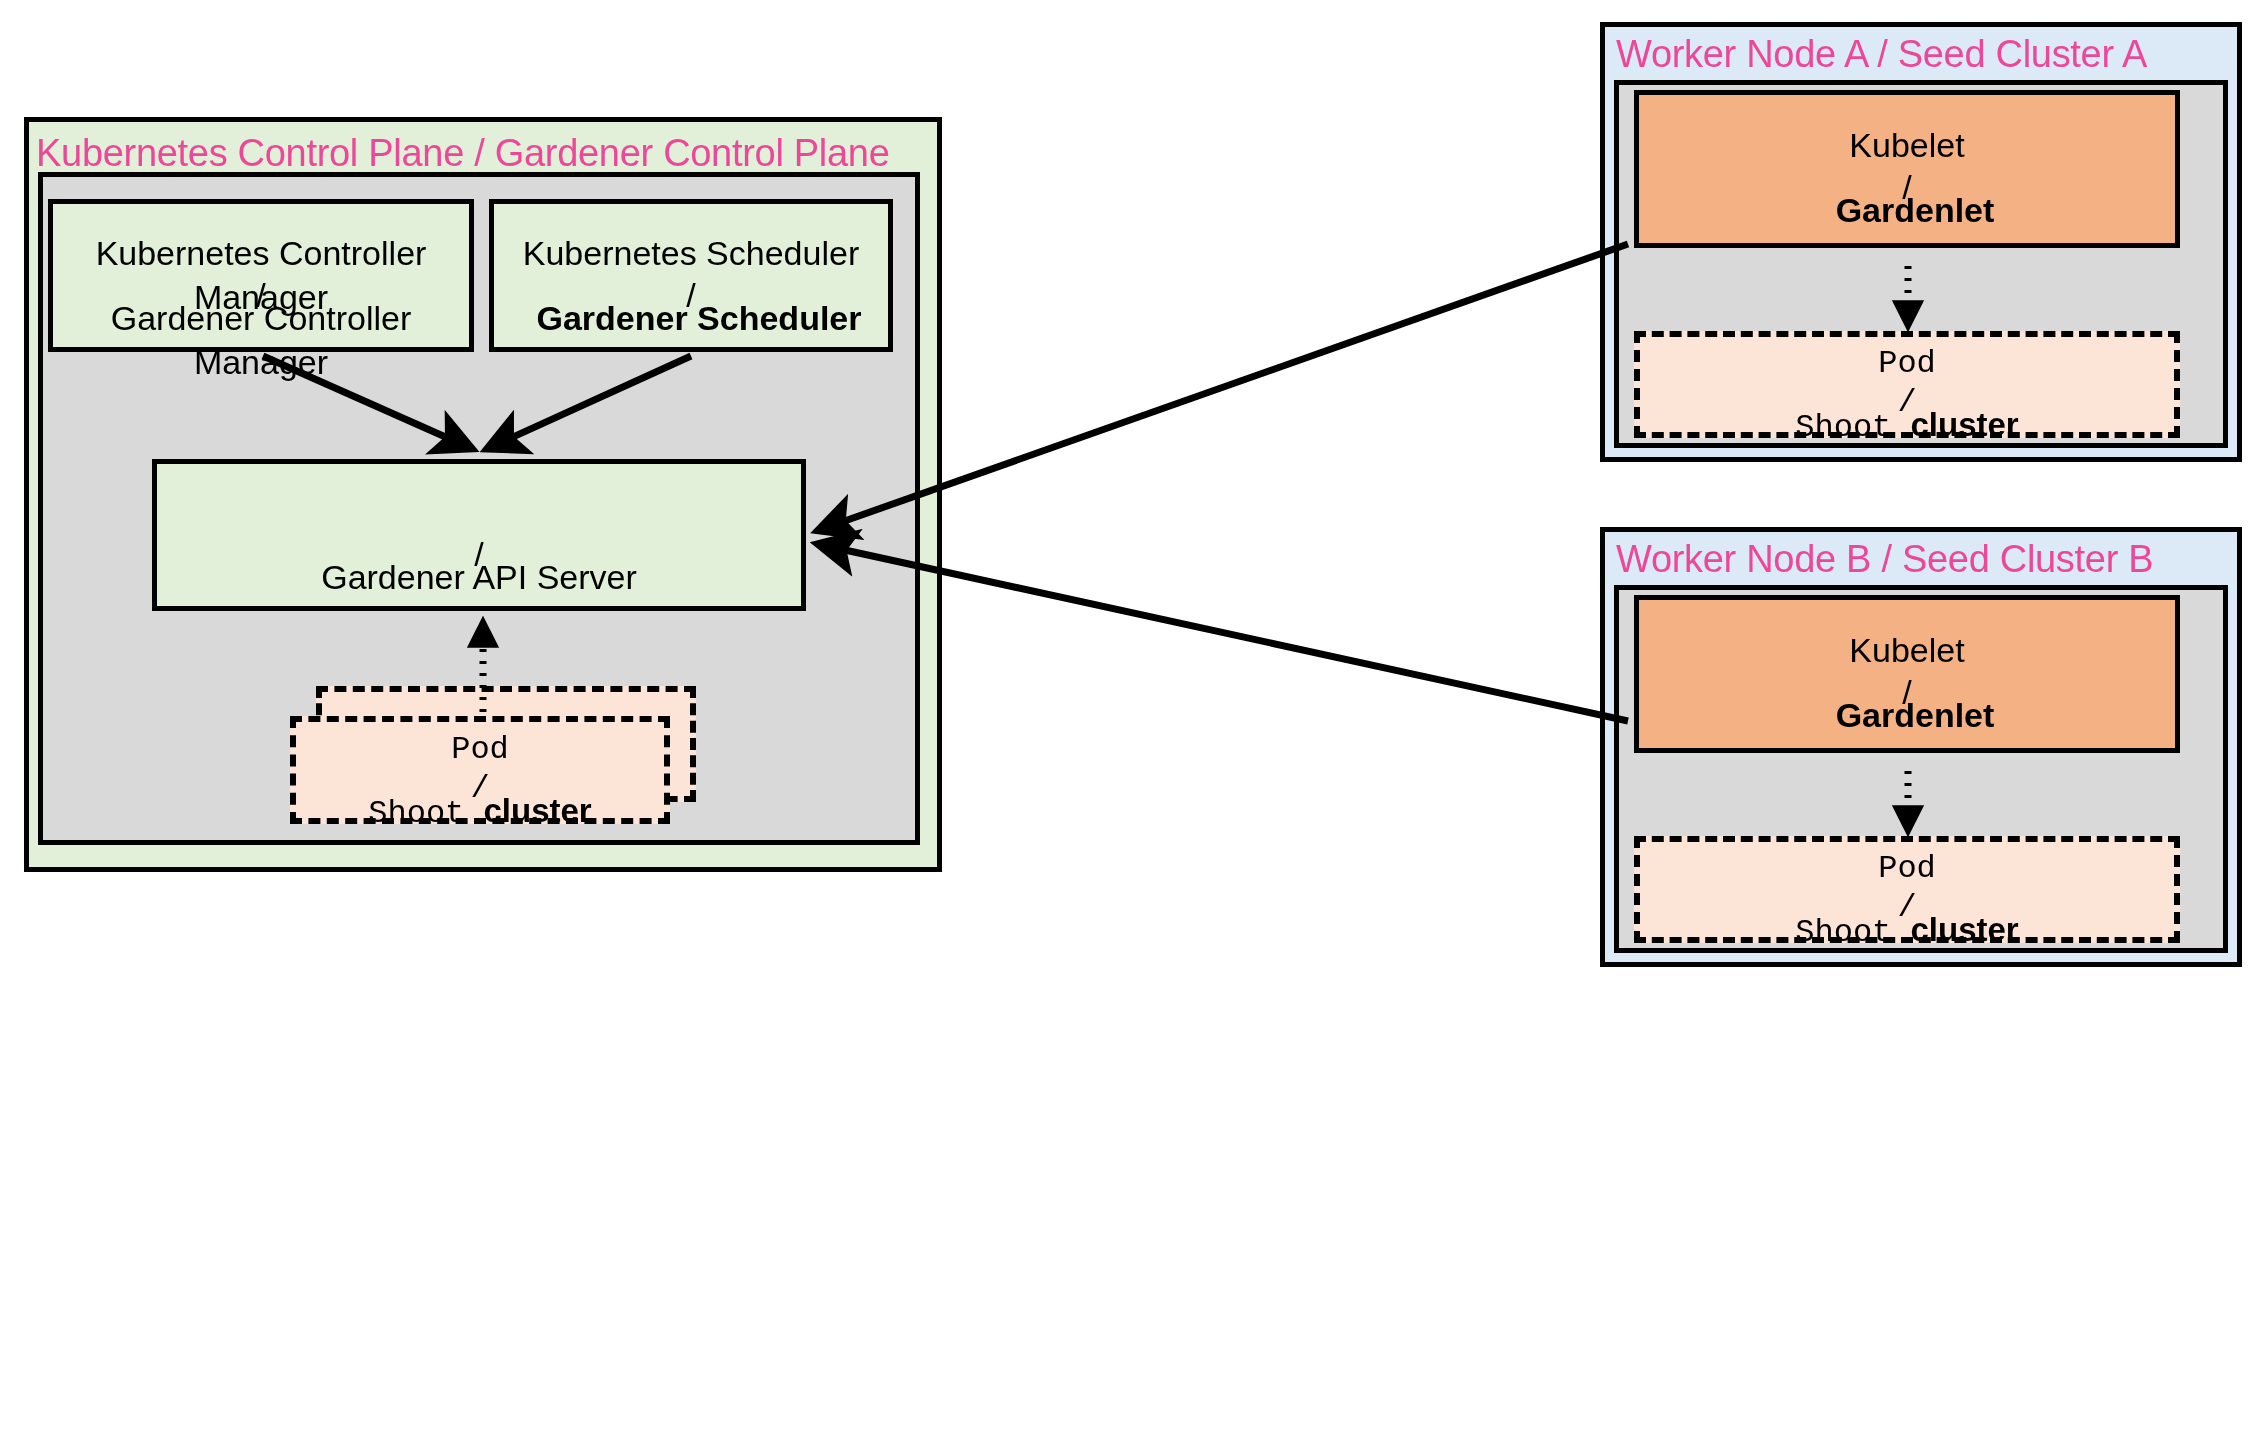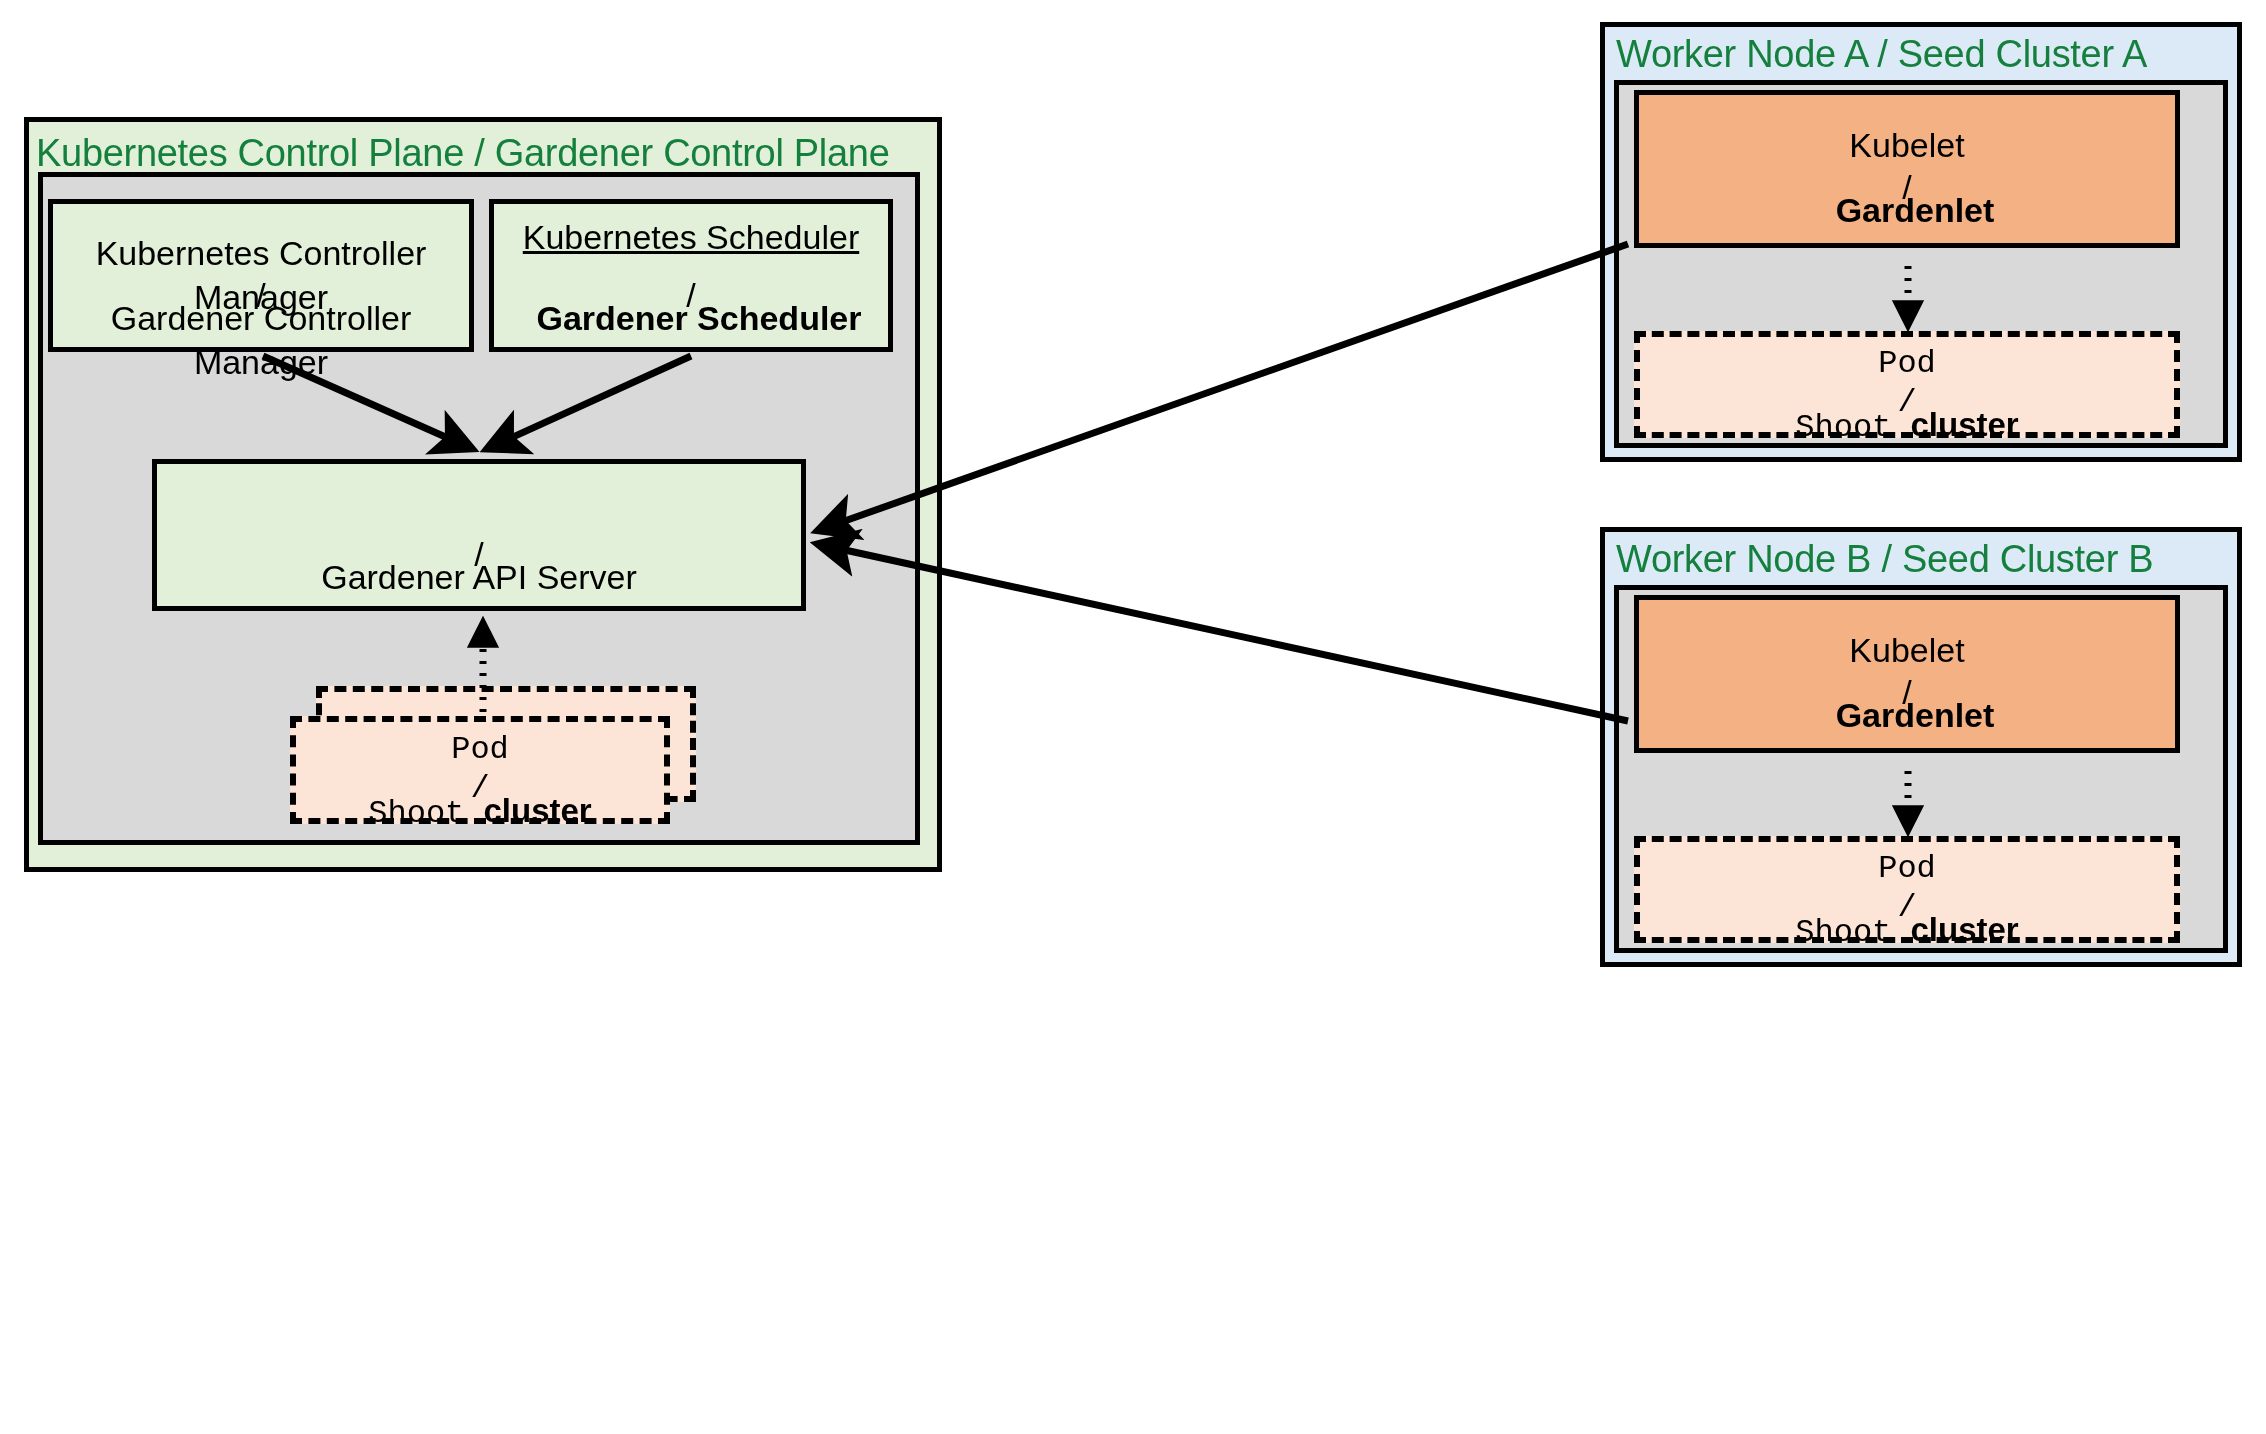--- a/index.html
+++ b/index.html
@@ -30,21 +30,21 @@
   .node-pod    { background: #fce4d6; }
 
   .dashed {
     border: 6px dashed #000000;
   }
 
   
   .panel-title {
     position: absolute;
     font-size: 38px;
-    color: #15803d;
+    color: #ec4899;
     line-height: 1;
     white-space: nowrap;
     letter-spacing: -0.3px;
   }
   .ctr {
     position: absolute;
     left: 0; right: 0;
     text-align: center;
     line-height: 1.28;
     color: #000000;
@@ -79,21 +79,21 @@
 
   <div class="box panel-gray" style="left:38px; top:172px; width:882px; height:673px;"></div>
 
   <div class="box node-green" style="left:48px; top:199px; width:426px; height:153px;">
     <div class="ctr t-sans" style="top:28px;">Kubernetes Controller Manager</div>
     <div class="ctr t-sans" style="top:70px;">/</div>
     <div class="ctr t-sans" style="top:93px;">Gardener Controller Manager</div>
   </div>
 
   <div class="box node-green" style="left:489px; top:199px; width:404px; height:153px;">
-    <div class="ctr t-sans" style="top:12px;text-decoration:underline;">Kubernetes Scheduler</div>
+    <div class="ctr t-sans" style="top:28px;">Kubernetes Scheduler</div>
     <div class="ctr t-sans" style="top:70px;">/</div>
     <div class="ctr t-sans bold" style="top:93px;">Gardener Scheduler</div>
   </div>
 
   <div class="box node-green" style="left:152px; top:459px; width:654px; height:152px;">
     <div class="ctr t-sans" style="top:69px;">/</div>
     <div class="ctr t-sans" style="top:92px;">Gardener API Server</div>
   </div>
 
   <div class="dashed node-pod" style="position:absolute; box-sizing:border-box; left:316px; top:686px; width:380px; height:116px;"></div>

